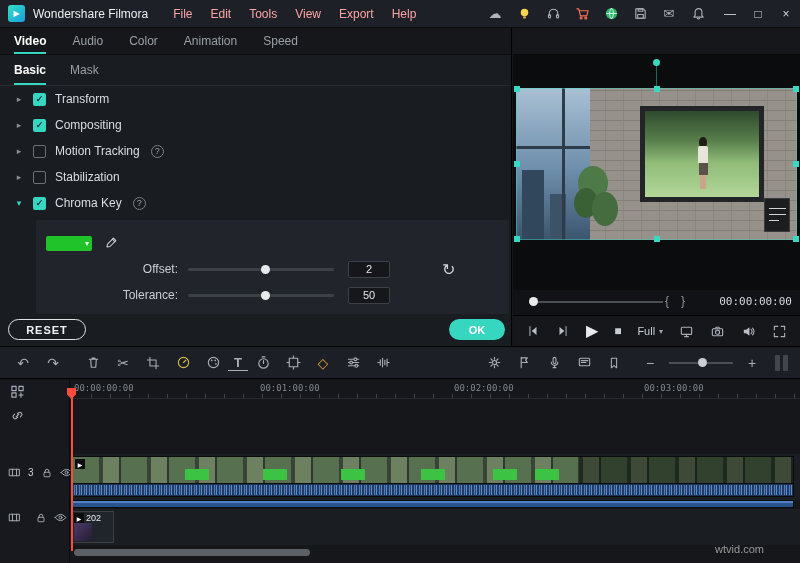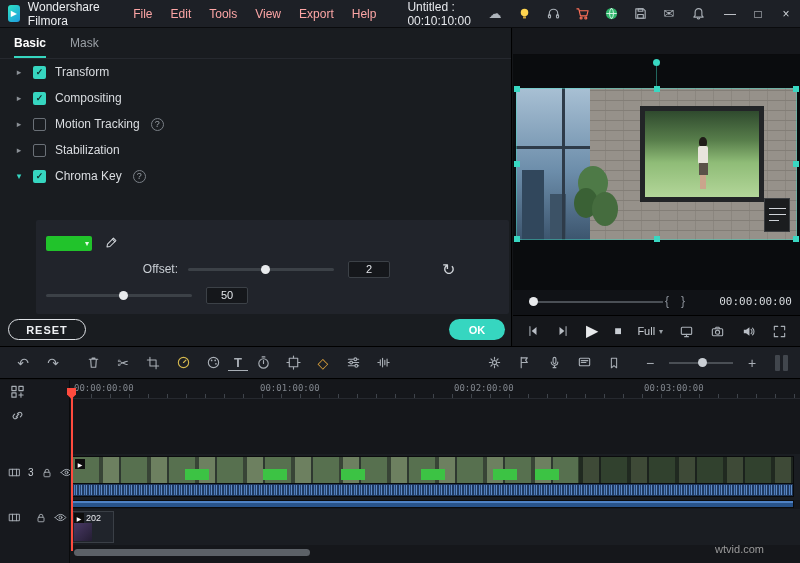--- a/index.html
+++ b/index.html
@@ -140,21 +140,20 @@
       </div>
     <div class="appname">Wondershare Filmora</div>
     <div class="menus">
       <div class="menu">File</div>
       <div class="menu">Edit</div>
       <div class="menu">Tools</div>
       <div class="menu">View</div>
       <div class="menu">Export</div>
       <div class="menu">Help</div>
     </div>
-    <div class="doctitle">Untitled : 00:10:10:00</div>
     <div class="tb-icons">
       <span class="tb-ic">☁</span>
       <span class="tb-ic">
           <svg width="15" height="15" viewBox="0 0 16 16">
             <circle cx="8" cy="7" r="4" fill="#ffd54f"></circle>
             <rect x="6.4" y="11" width="3.2" height="2.4" rx="0.6" fill="#caa23a"></rect>
           </svg>
         </span>
       <span class="tb-ic">
           <svg width="15" height="15" viewBox="0 0 16 16" class="ic">
@@ -192,20 +191,27 @@
         </span>
     </div>
     <div class="win">
       <div class="win-btn">—</div>
       <div class="win-btn">□</div>
       <div class="win-btn">×</div>
     </div>
   </div>
 
   <div class="left-panel">
+    <div class="main-tabs">
+      <div class="main-tab active">Video</div>
+      <div class="main-tab">Audio</div>
+      <div class="main-tab">Color</div>
+      <div class="main-tab">Animation</div>
+      <div class="main-tab">Speed</div>
+    </div>
     <div class="sub-tabs">
       <div class="sub-tab active">Basic</div>
       <div class="sub-tab">Mask</div>
     </div>
 
     <div class="props">
       <div class="prop-row">
         <span class="chev">▸</span>
         <span class="cb on">✓</span>
         <span>Transform</span>
@@ -248,20 +254,21 @@
       </div>
       <div class="ck-row">
         <div class="ck-label">Offset:</div>
         <div class="slider">
             <div class="thumb"></div>
           </div>
         <div class="valbox">2</div>
         <span class="reset-ic">↻</span>
       </div>
       <div class="ck-row">
+        <div class="ck-label">Tolerance:</div>
         <div class="slider">
             <div class="thumb"></div>
           </div>
         <div class="valbox">50</div>
       </div>
     </div>
 
     <div class="actions">
       <div class="reset-btn">RESET</div>
       <div class="ok-btn">OK</div>

